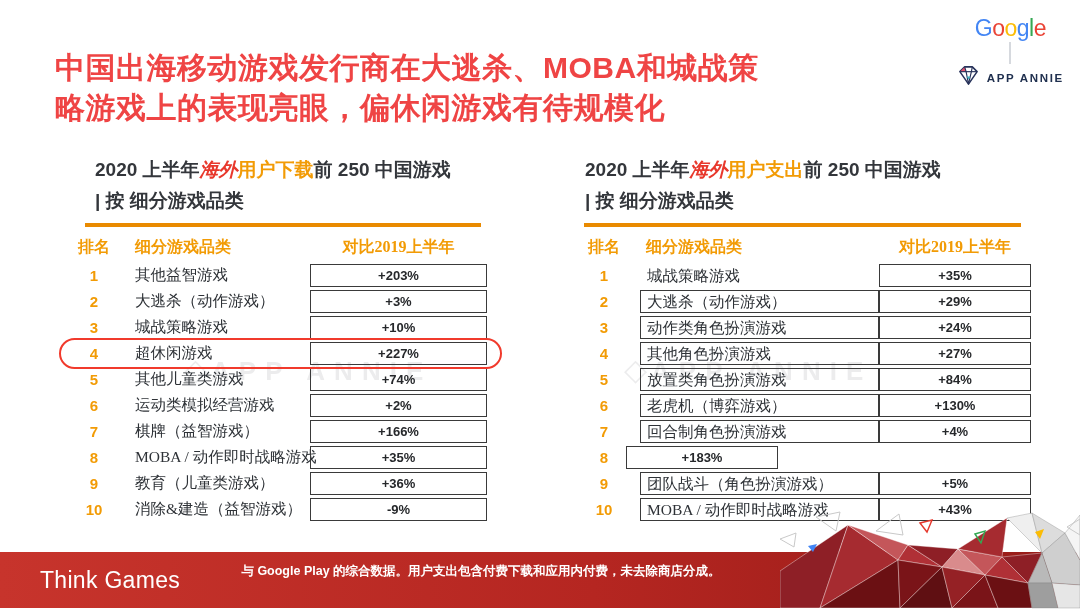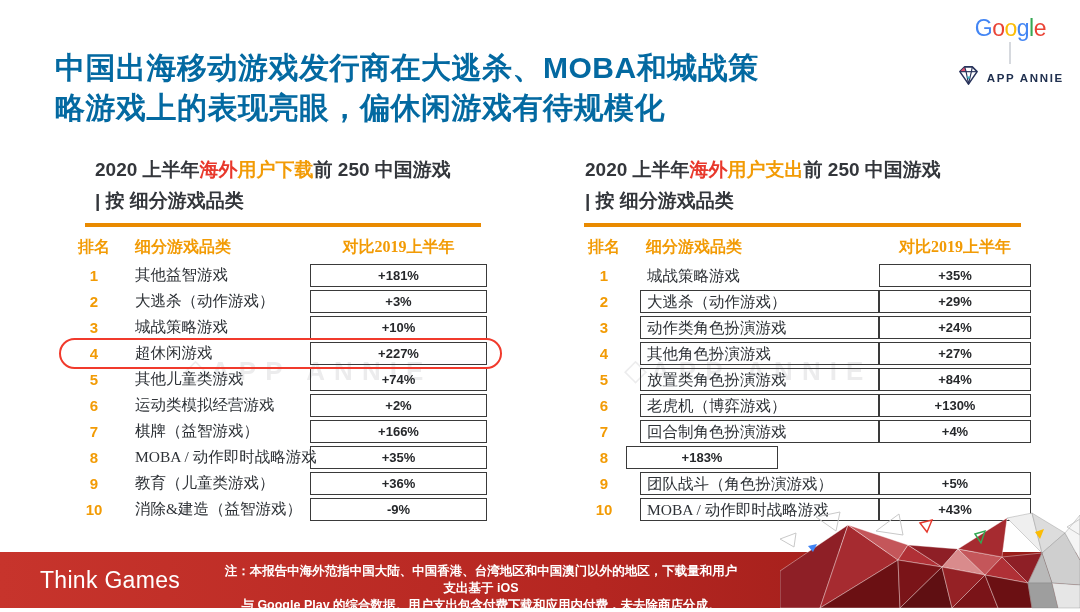--- a/index.html
+++ b/index.html
@@ -12,31 +12,31 @@
   
   .brandbar { position:absolute; top:15px; right:16px; display:flex; align-items:center;flex-direction:column; }
   .google-logo { font-size:23px; letter-spacing:-0.5px; }
   .g-blue{color:#4285F4;} .g-red{color:#EA4335;} .g-yellow{color:#FBBC05;} .g-green{color:#34A853;}
   .brand-sep { width:2px; height:22px; background:#d6d9de; margin:0 13px; }
   .aa-logo { display:flex; align-items:center; }
   .aa-label { font-size:11.5px; font-weight:bold; color:#20304f; letter-spacing:1.7px; margin-left:7px; }
 
   
   .title { position:absolute; left:55px; top:48px; font-size:30px; font-weight:bold;
-           line-height:40px; color:#0369a1; letter-spacing:0.5px; }
+           line-height:40px; color:#ef4444; letter-spacing:0.5px; }
 
   
   .panel { position:absolute; top:155px; height:380px; }
   .panel--dl  { left:72px;  width:418px; }
   .panel--rev { left:582px; width:440px; }
 
   .subtitle { position:absolute; top:2px; font-size:19px; font-weight:bold; color:#33363b; line-height:26px; }
   .panel--dl .subtitle { left:23px; }
   .panel--rev .subtitle { left:3px; }
-  .subtitle .red    { color:#e8382c; }
+  .subtitle .red    { color:#e8382c;font-style:italic; }
   .subtitle .orange { color:#f29b05; }
   .subtitle-line2 { margin-top:5px; }
 
   .divider { position:absolute; top:68px; height:4px; background:#e98a00; }
   .panel--dl  .divider { left:13px; width:396px; }
   .panel--rev .divider { left:2px;  width:437px; }
 
   .thead { position:absolute; top:82px; left:0; right:0; display:flex; 
            color:#f29b05; font-weight:bold; font-size:16px;
            font-family:"Liberation Serif","DejaVu Serif",serif; }
@@ -118,21 +118,21 @@
     <div class="cell-rank">排名</div>
     <div class="cell-cat">细分游戏品类</div>
     <div class="cell-val">对比2019上半年</div>
   </div>
 
   <div class="rows">
 
       <div class="trow">
         <div class="cell-rank">1</div>
         <div class="cell-cat">其他益智游戏</div>
-        <div class="cell-val">+181%</div>
+        <div class="cell-val">+203%</div>
       </div>
 
       <div class="trow">
         <div class="cell-rank">2</div>
         <div class="cell-cat">大逃杀（动作游戏）</div>
         <div class="cell-val">+3%</div>
       </div>
 
       <div class="trow">
         <div class="cell-rank">3</div>
@@ -261,21 +261,20 @@
         <div class="cell-rank">10</div>
         <div class="cell-cat">MOBA / 动作即时战略游戏</div>
         <div class="cell-val">+43%</div>
       </div>
     </div>
 </div>
 
 <div class="footer">
   <div class="footer-brand">Think Games</div>
   <div class="footer-note">
-    <div>注：本报告中海外范指中国大陆、中国香港、台湾地区和中国澳门以外的地区，下载量和用户支出基于 iOS</div>
     <div>与 Google Play 的综合数据。用户支出包含付费下载和应用内付费，未去除商店分成。</div>
   </div>
 </div>
 
 <div class="crystals">
   <svg width="300" height="107" viewBox="0 0 300 107">
 
     <g stroke="rgba(255,255,255,0.55)" stroke-width="0.7" stroke-linejoin="round">
       <polygon points="0,66 68,20 40,103 0,103" fill="#8e1f26"></polygon>
       <polygon points="68,20 118,55 40,103" fill="#a62b30"></polygon>

